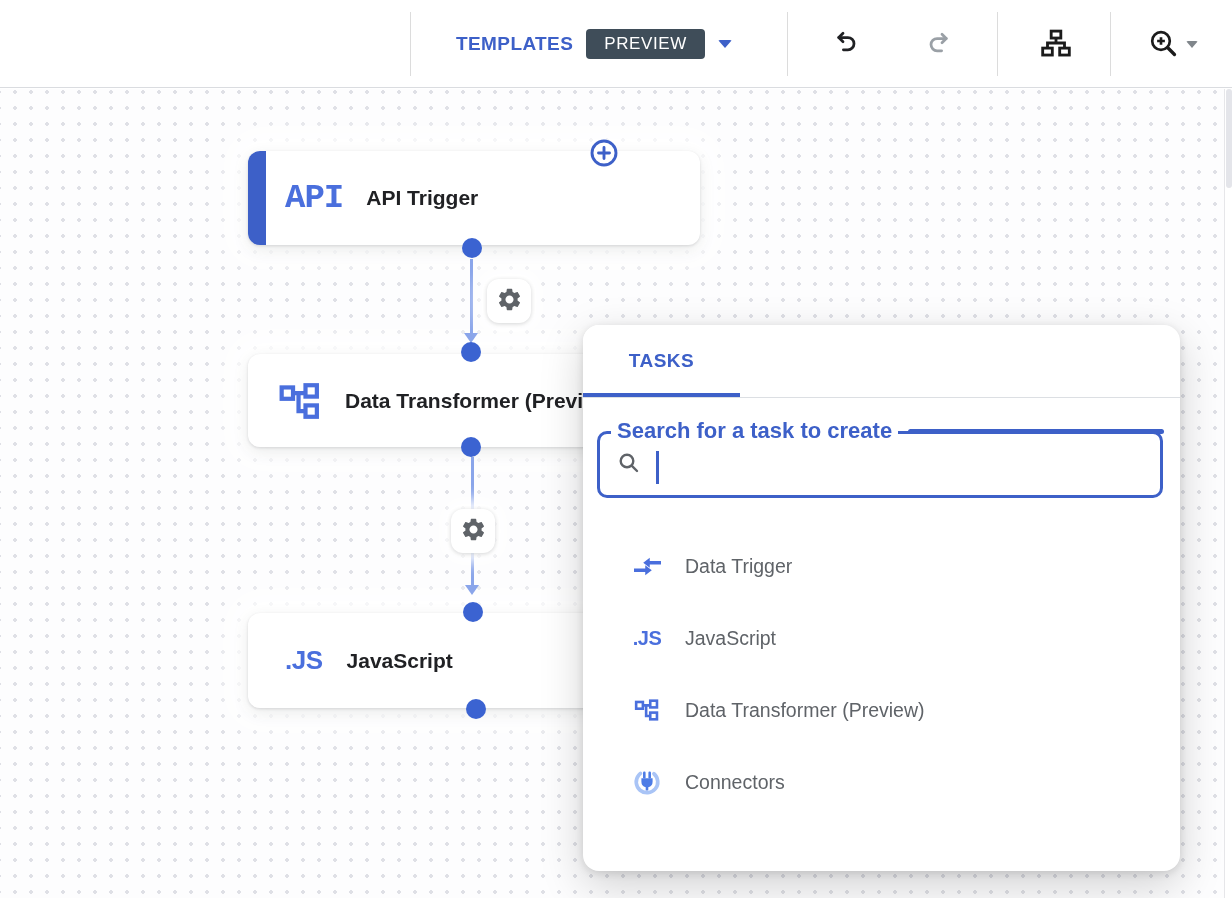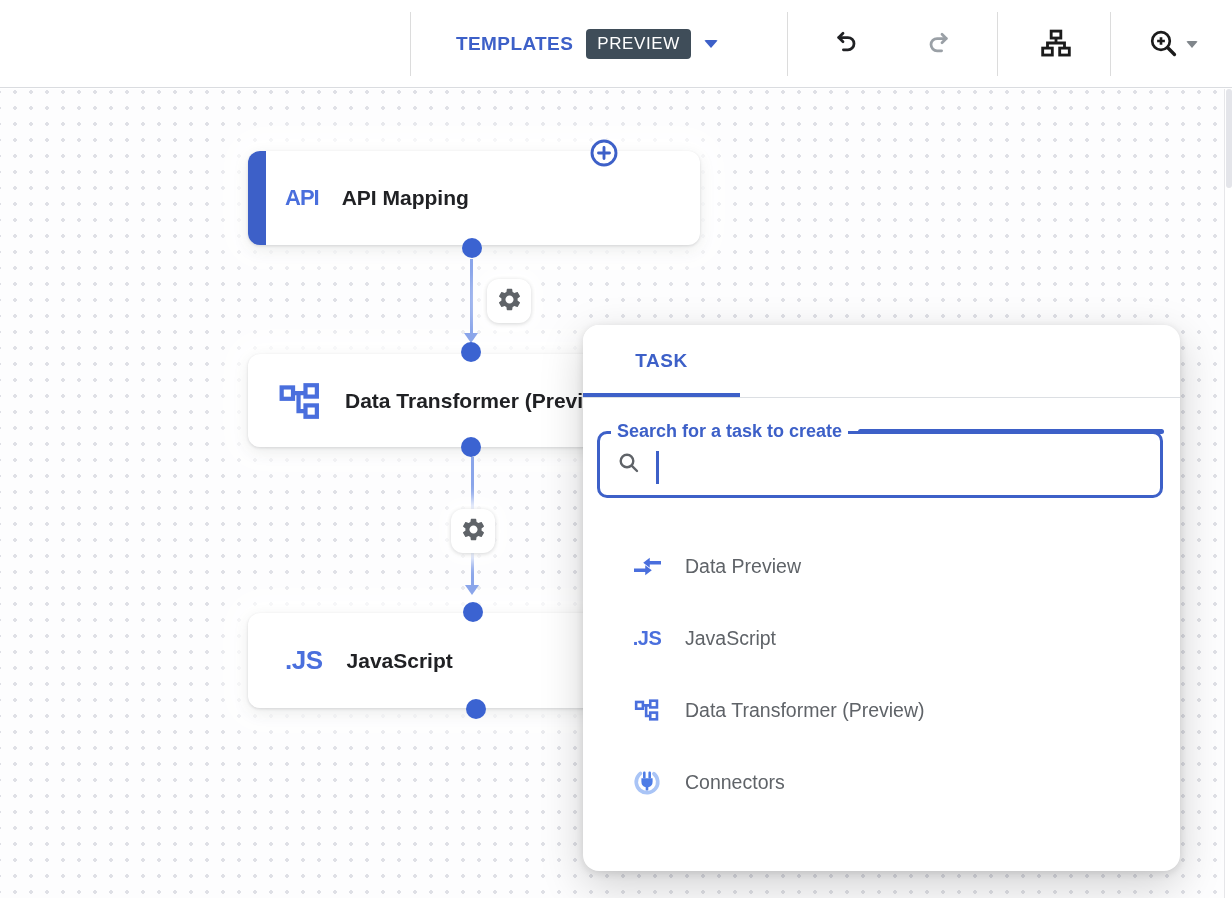--- a/index.html
+++ b/index.html
@@ -17,37 +17,37 @@
   
   .toolbar{position:absolute;left:0;top:0;width:1232px;height:88px;background:#fff;
     border-bottom:1px solid #dadce0;z-index:100;}
   .tb-btn{position:absolute;top:0;height:88px;display:flex;align-items:center;gap:13px;
     cursor:pointer;color:var(--accent);font-size:19px;font-weight:700;letter-spacing:.4px;}
   .tb-btn .lbl{color:var(--accent);}
   .caret{width:0;height:0;border-left:7px solid transparent;border-right:7px solid transparent;
     border-top:8px solid var(--accent);border-radius:2px;}
   .caret.small{border-left-width:6px;border-right-width:6px;border-top-width:7px;border-top-color:#80868b;}
   .badge{background:#3f4d59;color:#fff;font-size:17px;font-weight:500;letter-spacing:.6px;
-    padding:5px 11px;border-radius:4px;line-height:1.2;}
+    padding:5px 18px;border-radius:4px;line-height:1.2;}
   .tb-divider{position:absolute;top:12px;height:64px;width:1px;background:#dcdcdc;}
   .icon-btn{position:absolute;top:20px;width:48px;height:48px;border:none;background:transparent;
     display:flex;align-items:center;justify-content:center;cursor:pointer;}
 
   
   .canvas{position:absolute;left:0;top:89px;width:1232px;height:809px;background:#fdfdfe;
     background-image:radial-gradient(circle,#dfe0e6 1.7px,transparent 2px);
     background-size:16px 16px;background-position:7px 11px;overflow:hidden;}
 
   .node{position:absolute;width:452px;background:#fff;border-radius:12px;
     display:flex;align-items:center;cursor:pointer;
     box-shadow:0 1px 3px rgba(60,64,67,.16),0 5px 16px rgba(60,64,67,.10),0 0 28px 20px rgba(255,255,255,.92);}
   .node-title{font-size:21px;font-weight:700;color:var(--ink);white-space:nowrap;}
   .trigger-bar{position:absolute;left:0;top:0;bottom:0;width:18px;background:var(--accent);
     border-radius:12px 0 0 12px;}
-  .api-glyph{font-family:Liberation Sans, sans-serif;font-weight:700;font-size:22px;
+  .api-glyph{font-family:Liberation Mono, monospace;font-weight:700;font-size:34px;
     color:var(--accent-bright);letter-spacing:-1px;}
   .js-glyph{font-weight:700;font-size:26px;color:var(--accent-bright);letter-spacing:-.5px;}
 
   .port{position:absolute;width:20px;height:20px;border-radius:50%;background:#3b63d1;z-index:6;cursor:crosshair;}
   .edge-line{position:absolute;width:2.5px;background:var(--edge);z-index:1;}
   .edge-arrow{position:absolute;width:0;height:0;border-left:7px solid transparent;
     border-right:7px solid transparent;border-top:10px solid var(--edge);z-index:1;}
   .gear-btn{position:absolute;width:44px;height:44px;background:#fff;border:none;border-radius:12px;
     display:flex;align-items:center;justify-content:center;cursor:pointer;z-index:5;
     box-shadow:0 1px 4px rgba(60,64,67,.22),0 0 14px 10px rgba(255,255,255,.9);}
@@ -62,21 +62,21 @@
   .tab{width:157px;display:flex;align-items:center;justify-content:center;position:relative;
     font-size:19px;font-weight:700;letter-spacing:.5px;color:var(--gray-text);cursor:pointer;background:#fff;border:none;}
   .tab.active{color:var(--accent);}
   .tab.active::after{content:"";position:absolute;left:0;right:0;bottom:0;height:4px;background:var(--accent);}
 
   .search-box{position:absolute;left:14px;top:106px;width:566px;height:67px;
     border:3px solid var(--accent);border-radius:10px;background:#fff;}
   .search-label-row{position:absolute;left:28px;right:16px;top:95px;height:22px;z-index:2;
     display:flex;align-items:center;gap:10px;pointer-events:none;}
   .search-label-row .search-label{background:#fff;padding:0 6px;color:var(--accent);
-    font-size:18px;font-weight:700;white-space:nowrap;}
+    font-size:22px;font-weight:700;white-space:nowrap;}
   .notch-line{flex:1;height:5px;background:var(--accent);border-radius:3px;}
   .search-input{position:absolute;left:52px;top:8px;width:500px;height:48px;border:none;outline:none;
     font-size:19px;color:var(--ink);background:transparent;caret-color:var(--accent);}
   .search-mag{position:absolute;left:17px;top:50%;transform:translateY(-50%);}
   .fake-cursor{position:absolute;left:56px;top:17px;width:2.5px;height:33px;background:var(--accent);}
 
   .task-list{position:absolute;left:0;top:205px;right:0;}
   .task-item{height:72px;display:flex;align-items:center;padding-left:50px;gap:24px;cursor:pointer;}
   .ticon{width:28px;height:28px;display:flex;align-items:center;justify-content:center;flex:none;}
   .ticon .js-small{font-weight:700;font-size:20px;color:var(--accent-bright);letter-spacing:-.5px;}
@@ -147,21 +147,21 @@
     </span>
     <span class="caret small" style="margin-left:7px"></span>
   </button>
 </header>
 
 <div class="canvas">
 
   <div class="node" style="left:248px;top:62px;height:94px;">
     <div class="trigger-bar"></div>
     <span class="api-glyph" style="margin-left:37px">API</span>
-    <span class="node-title" style="margin-left:23px">API Mapping</span>
+    <span class="node-title" style="margin-left:23px">API Trigger</span>
   </div>
 
   <button class="plus-btn" style="left:589px;top:49px">
     <span>
       <svg width="30" height="30" viewBox="0 0 24 24">
         <circle cx="12" cy="12" r="9.6" fill="#fff" stroke="#3d60c8" stroke-width="2.3"></circle>
         <path d="M12 7.6 v8.8 M7.6 12 h8.8" stroke="#3d60c8" stroke-width="2.3" stroke-linecap="round"></path>
       </svg>
     </span>
   </button>
@@ -204,21 +204,21 @@
 
   <div class="node" style="left:248px;top:524px;height:95px;">
     <span class="js-glyph" style="margin-left:37px">.JS</span>
     <span class="node-title" style="margin-left:24px">JavaScript</span>
   </div>
   <div class="port" style="left:466px;top:610px"></div>
 
   <div class="popup">
 
     <div class="tabs">
-      <button class="tab active">TASK</button>
+      <button class="tab active">TASKS</button>
     </div>
 
     <div class="search-label-row">
       <span class="search-label">Search for a task to create</span>
       <span class="notch-line"></span>
     </div>
 
     <div class="search-box">
       <span class="search-mag">
         <svg width="24" height="24" viewBox="0 0 24 24" fill="none" stroke="#5f6368" stroke-width="2.4">
@@ -232,21 +232,21 @@
 
     <div class="task-list">
 
       <div class="task-item">
         <span class="ticon">
           <svg width="27" height="27" viewBox="0 0 24 24" fill="#4a6fdd">
             <polygon points="24,7.2 14,7.2 14,4.2 8.2,8.7 14,13.2 14,10.2 24,10.2"></polygon>
             <polygon points="0,13.8 10,13.8 10,10.8 15.8,15.3 10,19.8 10,16.8 0,16.8"></polygon>
           </svg>
         </span>
-        <span class="task-label">Data Preview</span>
+        <span class="task-label">Data Trigger</span>
       </div>
 
       <div class="task-item">
         <span class="ticon">
           <span class="js-small">.JS</span>
         </span>
         <span class="task-label">JavaScript</span>
       </div>
 
       <div class="task-item">

